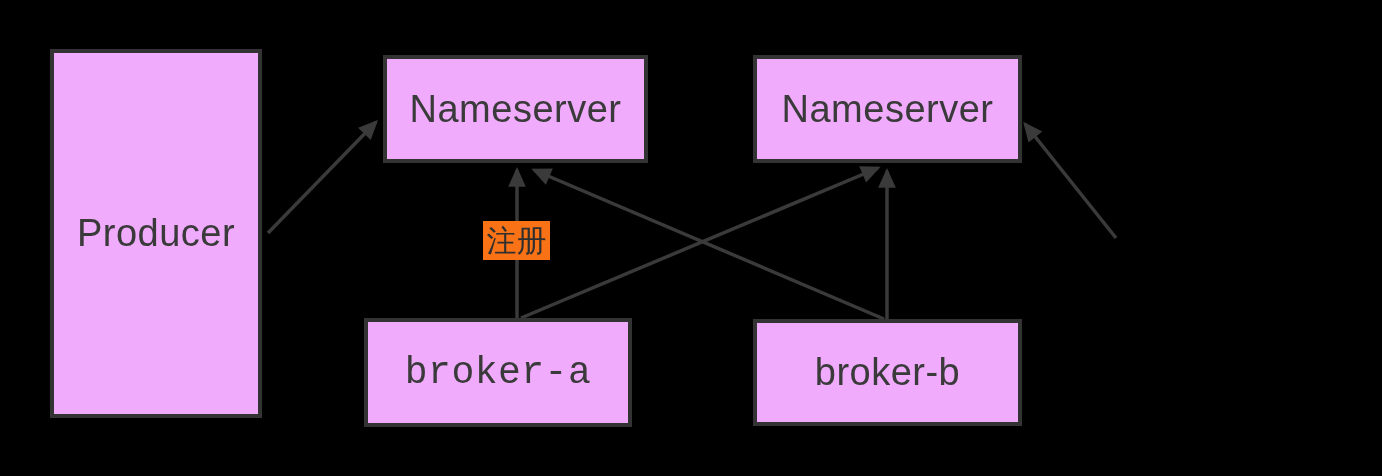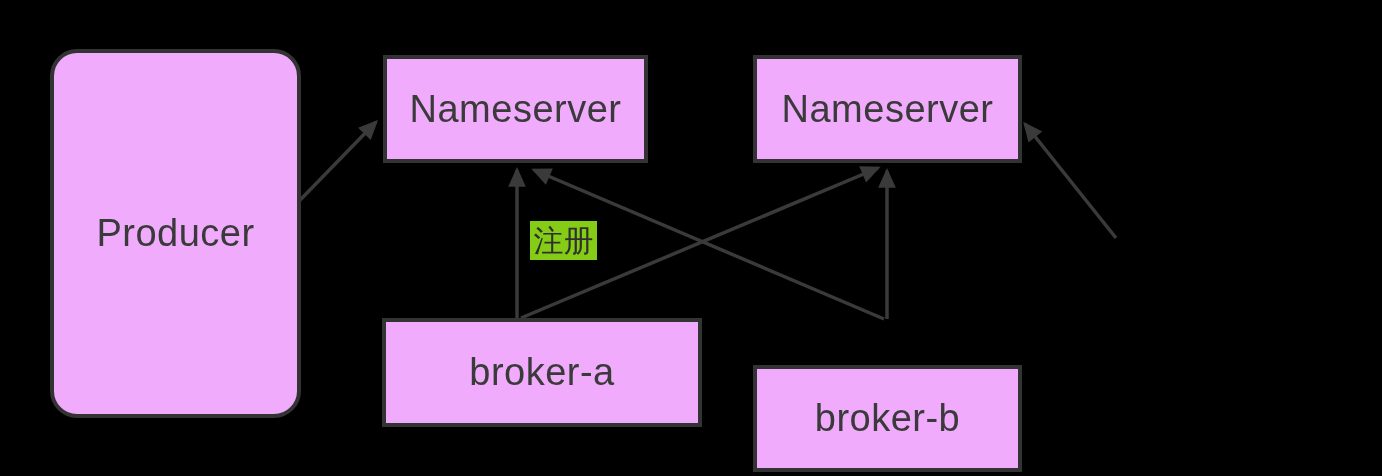--- a/index.html
+++ b/index.html
@@ -31,41 +31,40 @@
     background: #f0abfc;
     border: 4px solid #333333;
     display: flex;
     align-items: center;
     justify-content: center;
     color: #3a3a3a;
     font-size: 38px;
     letter-spacing: 0.5px;
     white-space: nowrap;
   }
-  .node-producer   { left: 50px;   top: 49px;  width: 251px; height: 369px; border-radius: 27px; }
+  .node-producer   { left: 50px;   top: 49px;  width: 212px; height: 369px; }
   .node-ns-left    { left: 383px;  top: 55px;  width: 265px; height: 108px; }
   .node-ns-right   { left: 753px;  top: 55px;  width: 269px; height: 108px; }
-  .node-broker-a   { left: 382px;  top: 318px; width: 320px; height: 109px; }
-  .node-broker-b   { left: 753px;  top: 319px; width: 269px; height: 107px; margin-top: 46px; }
+  .node-broker-a   { left: 364px;  top: 318px; width: 268px; height: 109px; font-family: Liberation Mono, monospace; }
+  .node-broker-b   { left: 753px;  top: 319px; width: 269px; height: 107px; }
   .node-consumer   { left: 1118px; top: 53px;  width: 215px; height: 373px; }
   .edge-label {
     position: absolute;
     left: 483px;
     top: 221px;
     width: 67px;
     height: 39px;
-    background: #84cc16;
+    background: #f97316;
     color: #2f2f2f;
     font-size: 30px;
     line-height: 39px;
     text-align: center;
     display: flex;
     align-items: center;
     justify-content: center;
-    margin-left: 47px;
   }
 </style>
 </head>
 <body>
 
 <div class="canvas">
 
   <svg class="edges" viewBox="0 0 1382 476" xmlns="http://www.w3.org/2000/svg">
     <defs>
       <marker id="ah" viewBox="0 0 10 10" refX="8.5" refY="5" markerWidth="6.2" markerHeight="5.6" orient="auto">

